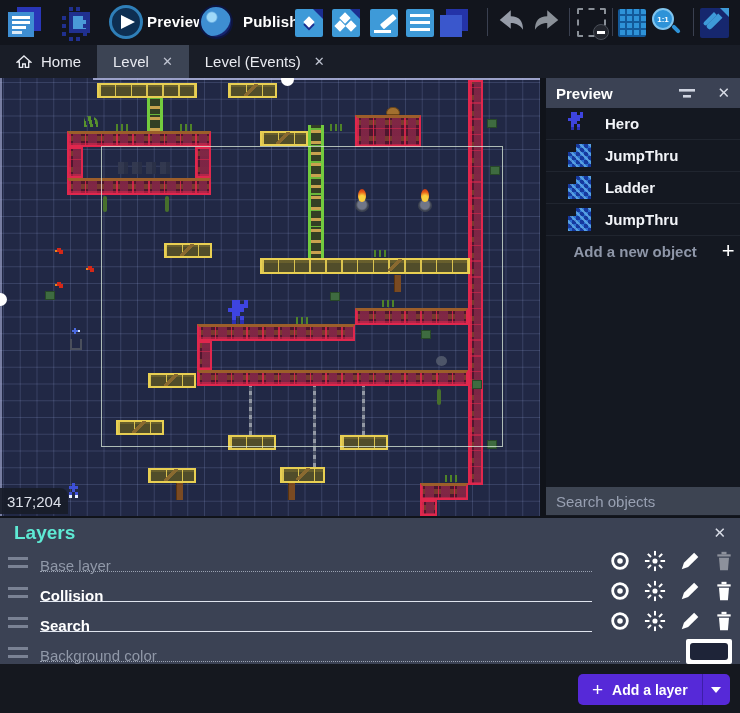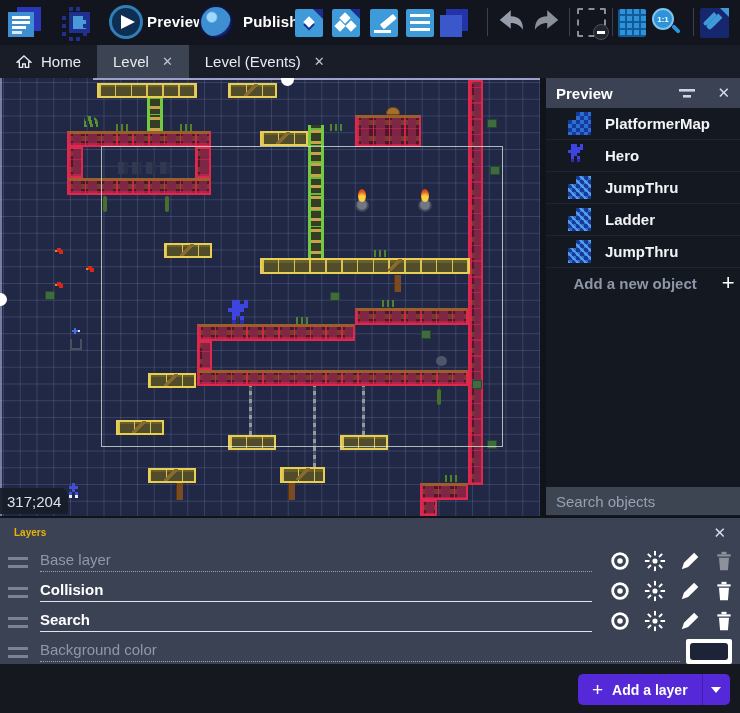--- a/index.html
+++ b/index.html
@@ -151,26 +151,26 @@
   #addobj .plus { color:#fff; font-size:22px; font-weight:400; }
   #objsearch { position:absolute; left:0; top:409px; width:194px; height:28px; background:#3d4452;
     display:flex; align-items:center; padding:0 10px; }
   #objsearch input { flex:1; background:transparent; border:none; outline:none; color:#dfe3ec; font-size:15px;
     font-family:"Liberation Sans",sans-serif; }
   #objsearch input::placeholder { color:#98a0b2; }
 
   
   #layers { position:absolute; left:0; top:516px; width:740px; height:148px; background:#3b4254; border-top:2px solid #10131a; }
   #layhead { height:29px; display:flex; align-items:center; padding:0 14px; }
-  #layhead .title { color:#eab308; font-size:10px; font-weight:700; flex:1; }
+  #layhead .title { color:#5eead4; font-size:19px; font-weight:700; flex:1; }
   .xbtn { color:#d8dce6; font-size:15px; }
   .lrow { position:relative; height:30px; }
   .lrow .handle { position:absolute; left:8px; top:9px; width:20px; height:12px;
     background:repeating-linear-gradient(0deg,#7a8294 0 3px,transparent 3px 8px); }
-  .lrow .lname { position:absolute; left:40px; top:4px; font-size:15px; }
+  .lrow .lname { position:absolute; left:40px; top:10px; font-size:15px; }
   .lrow .lname.bright { color:#fff; font-weight:700; }
   .lrow .lname.muted { color:#9098a8; }
   .lrow .uline { position:absolute; left:40px; top:24px; height:0; }
   .uline.solid { width:552px; border-bottom:1.5px solid #dfe4ee; }
   .uline.dots { width:552px; border-bottom:1.5px dotted #9aa2b2; }
   .uline.dots.long { width:640px; }
   .licons { position:absolute; right:6px; top:3px; display:flex; gap:13px; align-items:center; }
   .licons svg { display:block; }
   .trash-muted { opacity:.42; }
   .swatch { position:absolute; right:8px; top:2px; width:46px; height:25px; background:#fff; border-radius:2px; }
@@ -353,24 +353,20 @@
     <div id="objhead">
       <span class="title">Preview</span>
       <svg width="22" height="16" viewBox="0 0 22 16" style="margin-right:18px">
         <rect x="2" y="4" width="16" height="2.6" fill="#cfd4e0"></rect>
           <rect x="6" y="10" width="8" height="2.6" fill="#cfd4e0"></rect>
       </svg>
       <span class="xbtn">✕</span>
     </div>
     <div id="objlist">
         <div class="obj-row">
-          <div class="obj-ic "></div>
-          <span class="name">PlatformerMap</span>
-        </div>
-        <div class="obj-row">
           <div class="obj-ic hero-ic">
             <div class="pix" style="width: 3px; height: 3px; box-shadow: rgb(62, 68, 224) 3px 0px 0px 0px, rgb(62, 68, 224) 6px 0px 0px 0px, rgb(62, 68, 224) 12px 0px 0px 0px, rgb(62, 68, 224) 3px 3px 0px 0px, rgb(62, 68, 224) 6px 3px 0px 0px, rgb(62, 68, 224) 9px 3px 0px 0px, rgb(62, 68, 224) 12px 3px 0px 0px, rgb(62, 68, 224) 0px 6px 0px 0px, rgb(62, 68, 224) 3px 6px 0px 0px, rgb(62, 68, 224) 6px 6px 0px 0px, rgb(62, 68, 224) 9px 6px 0px 0px, rgb(62, 68, 224) 3px 9px 0px 0px, rgb(62, 68, 224) 6px 9px 0px 0px, rgb(62, 68, 224) 3px 12px 0px 0px, rgb(62, 68, 224) 9px 12px 0px 0px, rgb(42, 47, 178) 3px 15px 0px 0px, rgb(42, 47, 178) 9px 15px 0px 0px; position: relative;"></div>
           </div>
           <span class="name">Hero</span>
         </div>
         <div class="obj-row">
           <div class="obj-ic tiles"></div>
           <span class="name">JumpThru</span>
         </div>
         <div class="obj-row">

